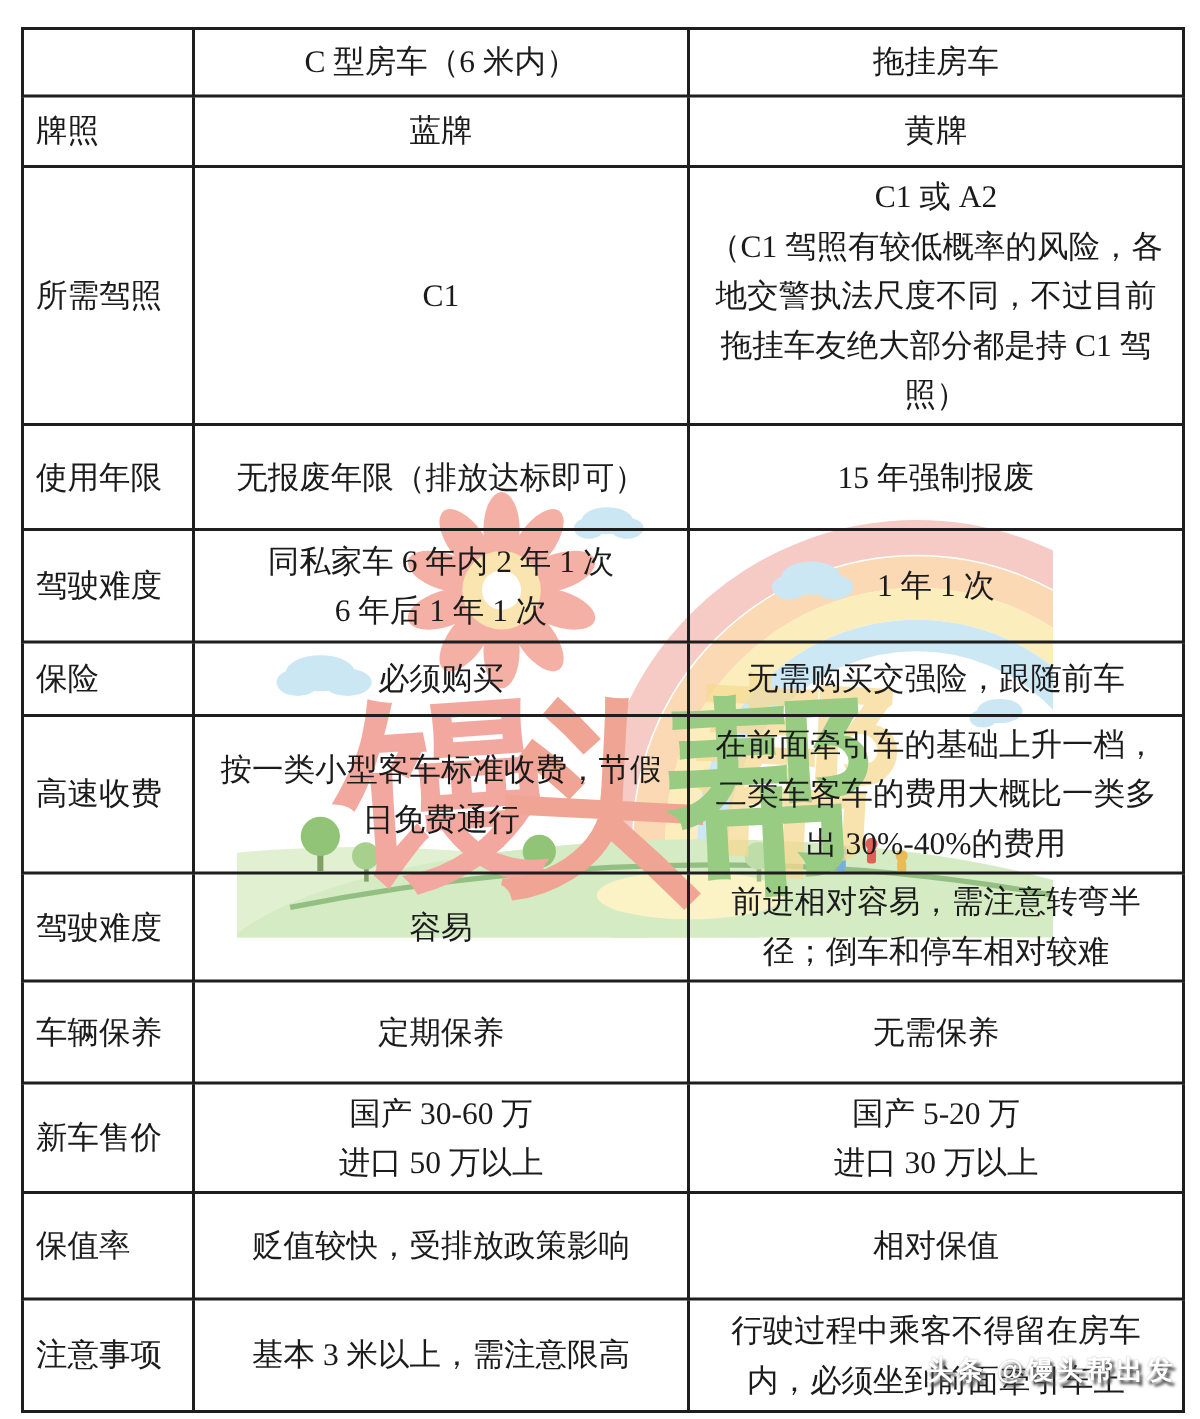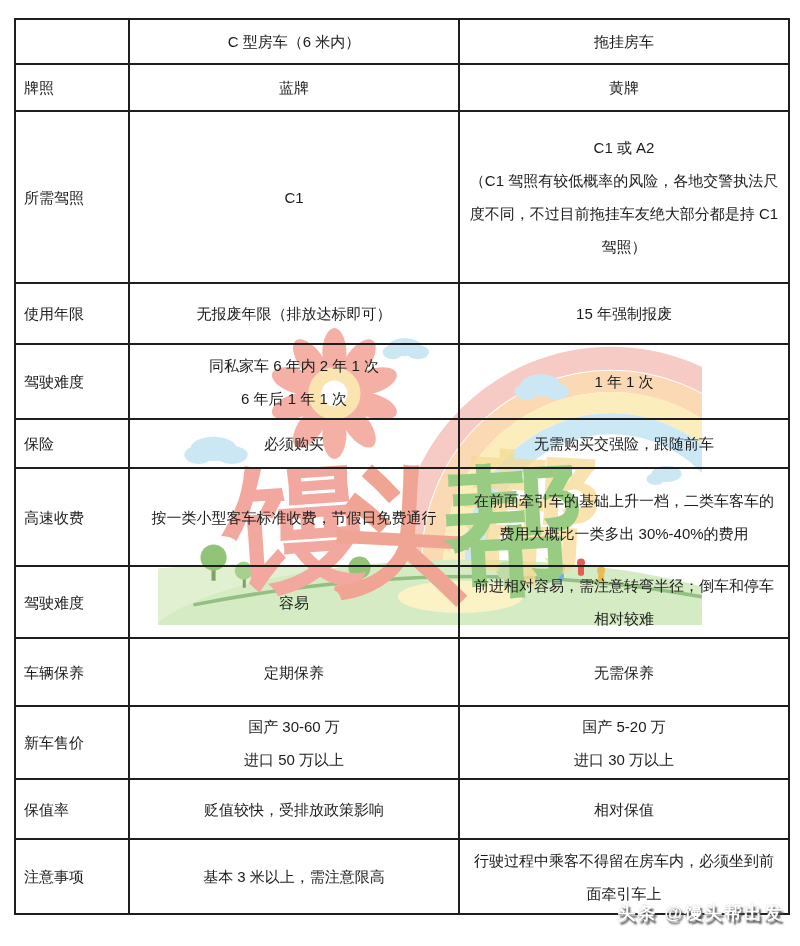--- a/index.html
+++ b/index.html
@@ -17,39 +17,40 @@
     z-index:1;pointer-events:none;opacity:.95;
   }
   
   table.cmp{
     position:absolute;left:14px;top:18px;width:774px;
     border-collapse:collapse;table-layout:fixed;
     z-index:2;background:transparent;
   }
   table.cmp td{
     border:2px solid #1e1e1e;
-    font-size:15px;line-height:33px;font-weight:400;
+    font-size:21px;line-height:33px;font-weight:400;
     vertical-align:middle;
     padding:2px 8px;
     white-space:pre-line;
     background:transparent;
+    font-family:Liberation Serif, serif;
   }
   td.lbl{text-align:left;padding-left:10px;}
   td.val{text-align:center;}
   tr:nth-child(1){height:45px;}
   tr:nth-child(2){height:47px;}
   tr:nth-child(3){height:172px;}
-  tr:nth-child(4){height:61px;}
+  tr:nth-child(4){height:70px;}
   tr:nth-child(5){height:75px;}
   tr:nth-child(6){height:49px;}
   tr:nth-child(7){height:98px;}
   tr:nth-child(8){height:44px;}
   tr:nth-child(9){height:68px;}
   tr:nth-child(10){height:73px;margin-left:8px;}
-  tr:nth-child(11){height:60px;}
+  tr:nth-child(11){height:71px;}
   tr:nth-child(12){height:75px;}
   
   .credit{
     position:absolute;right:16px;top:901px;
     font-size:18px;font-weight:700;letter-spacing:2px;
     color:#ffffff;
     text-shadow:2px 3px 2px #4e4e4e, 0 0 1px #a8a8a8;
     z-index:3;
   }
 </style>

